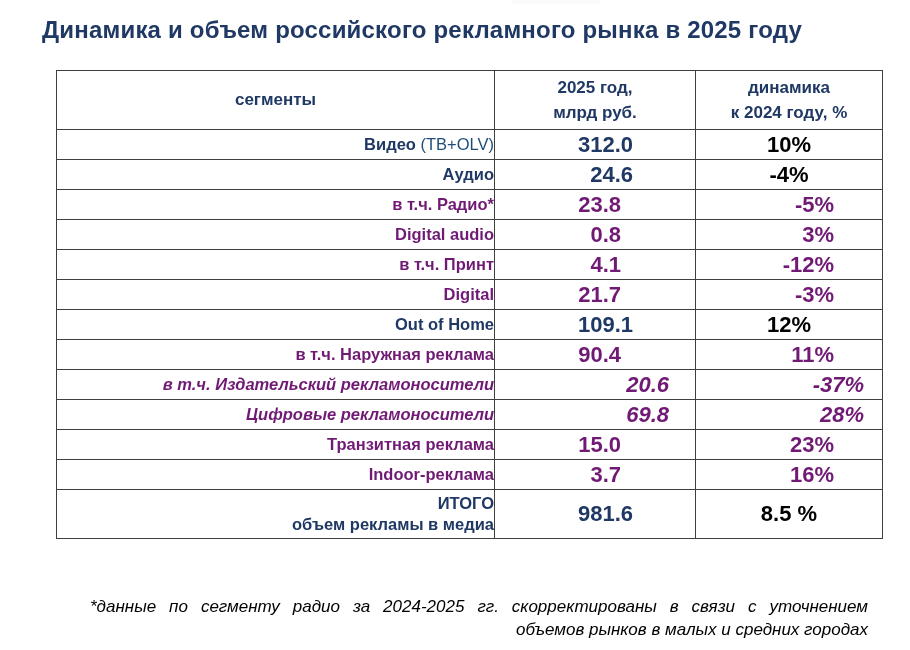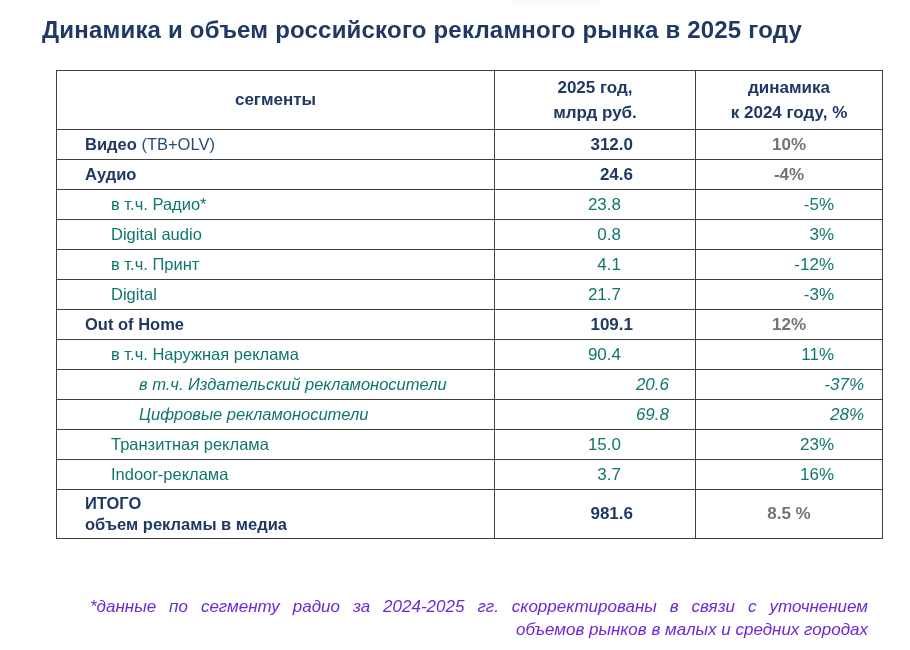--- a/index.html
+++ b/index.html
@@ -22,38 +22,38 @@
   }
   .market th, .market td {
     border:1px solid #3f3f3f; padding:0; vertical-align:middle;
     overflow:hidden; white-space:nowrap;
   }
   .market thead th {
     height:58px; font-size:17px; font-weight:bold; color:#1f3864;
     text-align:center; line-height:1.5;
   }
   .hl { display:block; }
-  .market td { height:29px; font-size:16.5px; color:#0f766e; }
-  td.seg { text-align:left; }
-  td.val, td.pct { font-size:17px; }
+  .market td { height:29px; font-size:16.5px; color:#701a75;font-weight:bold; }
+  td.seg { text-align:right; }
+  td.val, td.pct { font-size:22px; }
   tr.group td.seg { padding-left:28px; font-weight:bold; color:#1f3864; }
   tr.group td.seg .suffix { font-weight:normal; color:#1f4e79; }
   tr.sub td.seg { padding-left:54px; }
   tr.subsub td.seg { padding-left:82px; font-style:italic; }
   tr.group td.val { text-align:right; padding-right:62px; font-weight:bold; color:#1f3864; }
-  tr.group td.pct { text-align:center; font-weight:bold; color:#737373; }
+  tr.group td.pct { text-align:center; font-weight:bold; color:#000000; }
   tr.sub td.val { text-align:right; padding-right:74px; }
   tr.sub td.pct { text-align:right; padding-right:48px; }
   tr.subsub td.val { text-align:right; padding-right:26px; font-style:italic; }
   tr.subsub td.pct { text-align:right; padding-right:18px; font-style:italic; }
   tr.total td { height:48px; }
   tr.total td.seg .tl { display:block; line-height:1.3; }
   .footnote {
     position:absolute; left:42px; top:596px; width:826px;
-    font-size:17px; font-style:italic; color:#6d28d9; line-height:1.3;
+    font-size:17px; font-style:italic; color:#000000; line-height:1.3;
   }
   .footnote .l1 { text-align:justify; text-align-last:justify; text-indent:48px; }
   .footnote .l2 { text-align:right; margin-top:1px; }
 </style>
 </head>
 <body>
 
 <div class="top-artifact"></div>
 
 <div class="page-title">Динамика и объем российского рекламного рынка в 2025 году</div>

